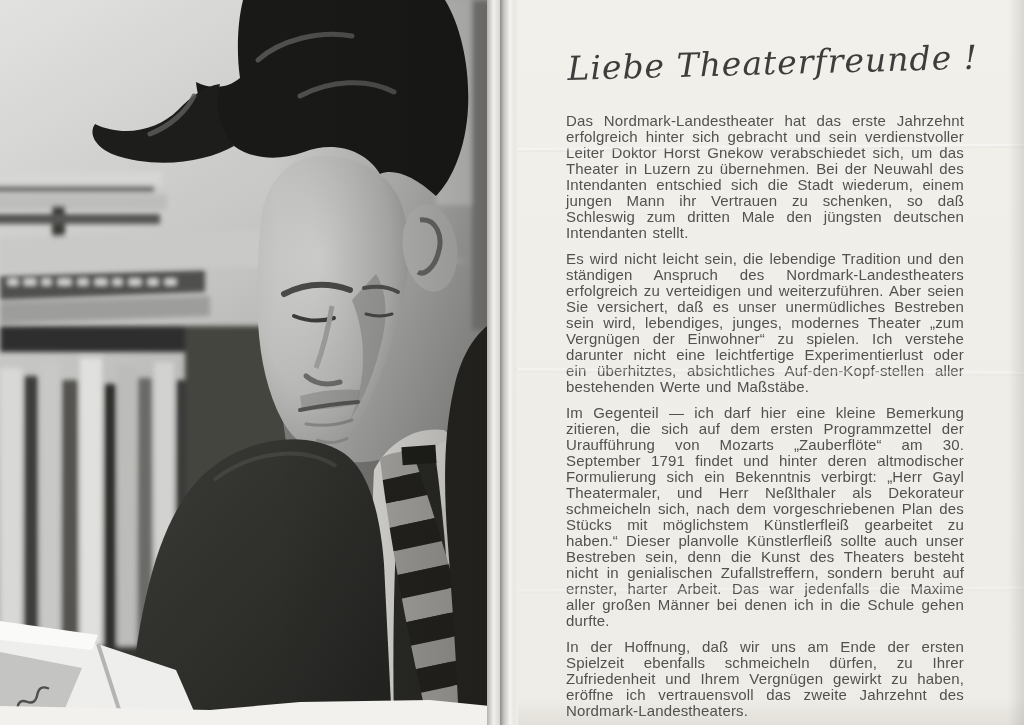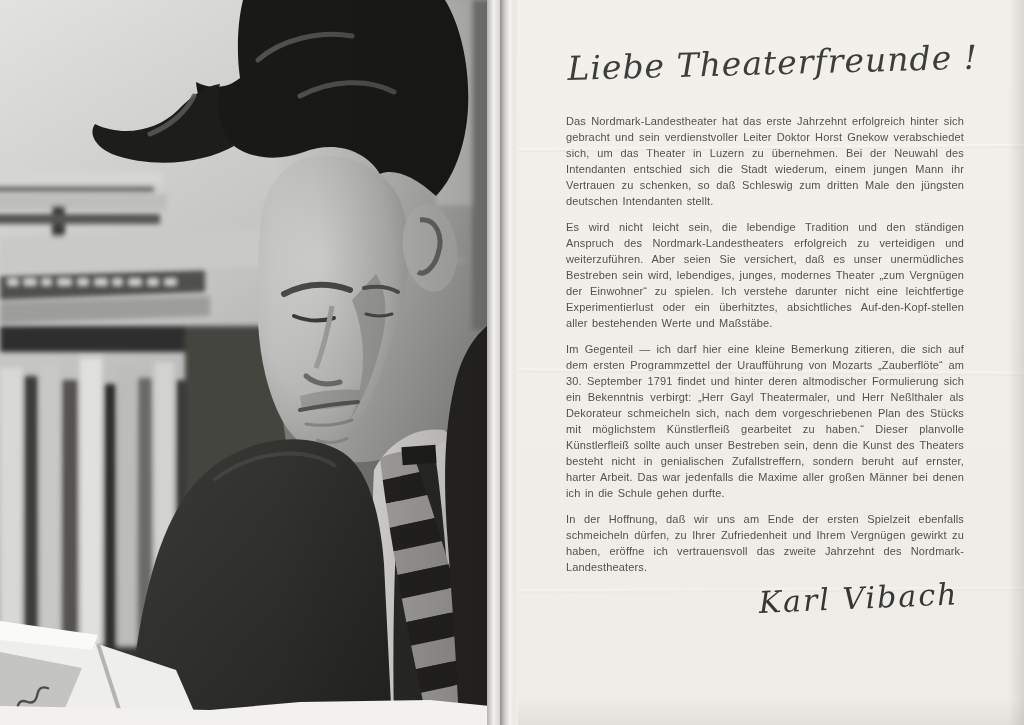--- a/index.html
+++ b/index.html
@@ -44,21 +44,21 @@
   .salutation{
     font-family:"DejaVu Serif",serif;font-style:italic;font-weight:400;
     font-size:33px;line-height:1.15;color:#3d3d3b;
     letter-spacing:1px;margin:0 0 25px 2px;
     transform:rotate(-1.6deg);transform-origin:left bottom;
     white-space:nowrap;
   }
   .letter{width:398px;}
   .letter p{
     margin:0 0 10px 0;
-    font-size:11px;line-height:16px;
+    font-size:15px;line-height:16px;
     text-align:justify;text-justify:inter-word;
     word-spacing:1.2px;letter-spacing:0.15px;
     color:#515150;
   }
   .signature{
     font-family:"DejaVu Serif",serif;font-style:italic;
     font-size:30px;color:#363634;
     margin:10px 0 0 192px;
     transform:rotate(-2.5deg);transform-origin:left top;
     white-space:nowrap;letter-spacing:2px;

